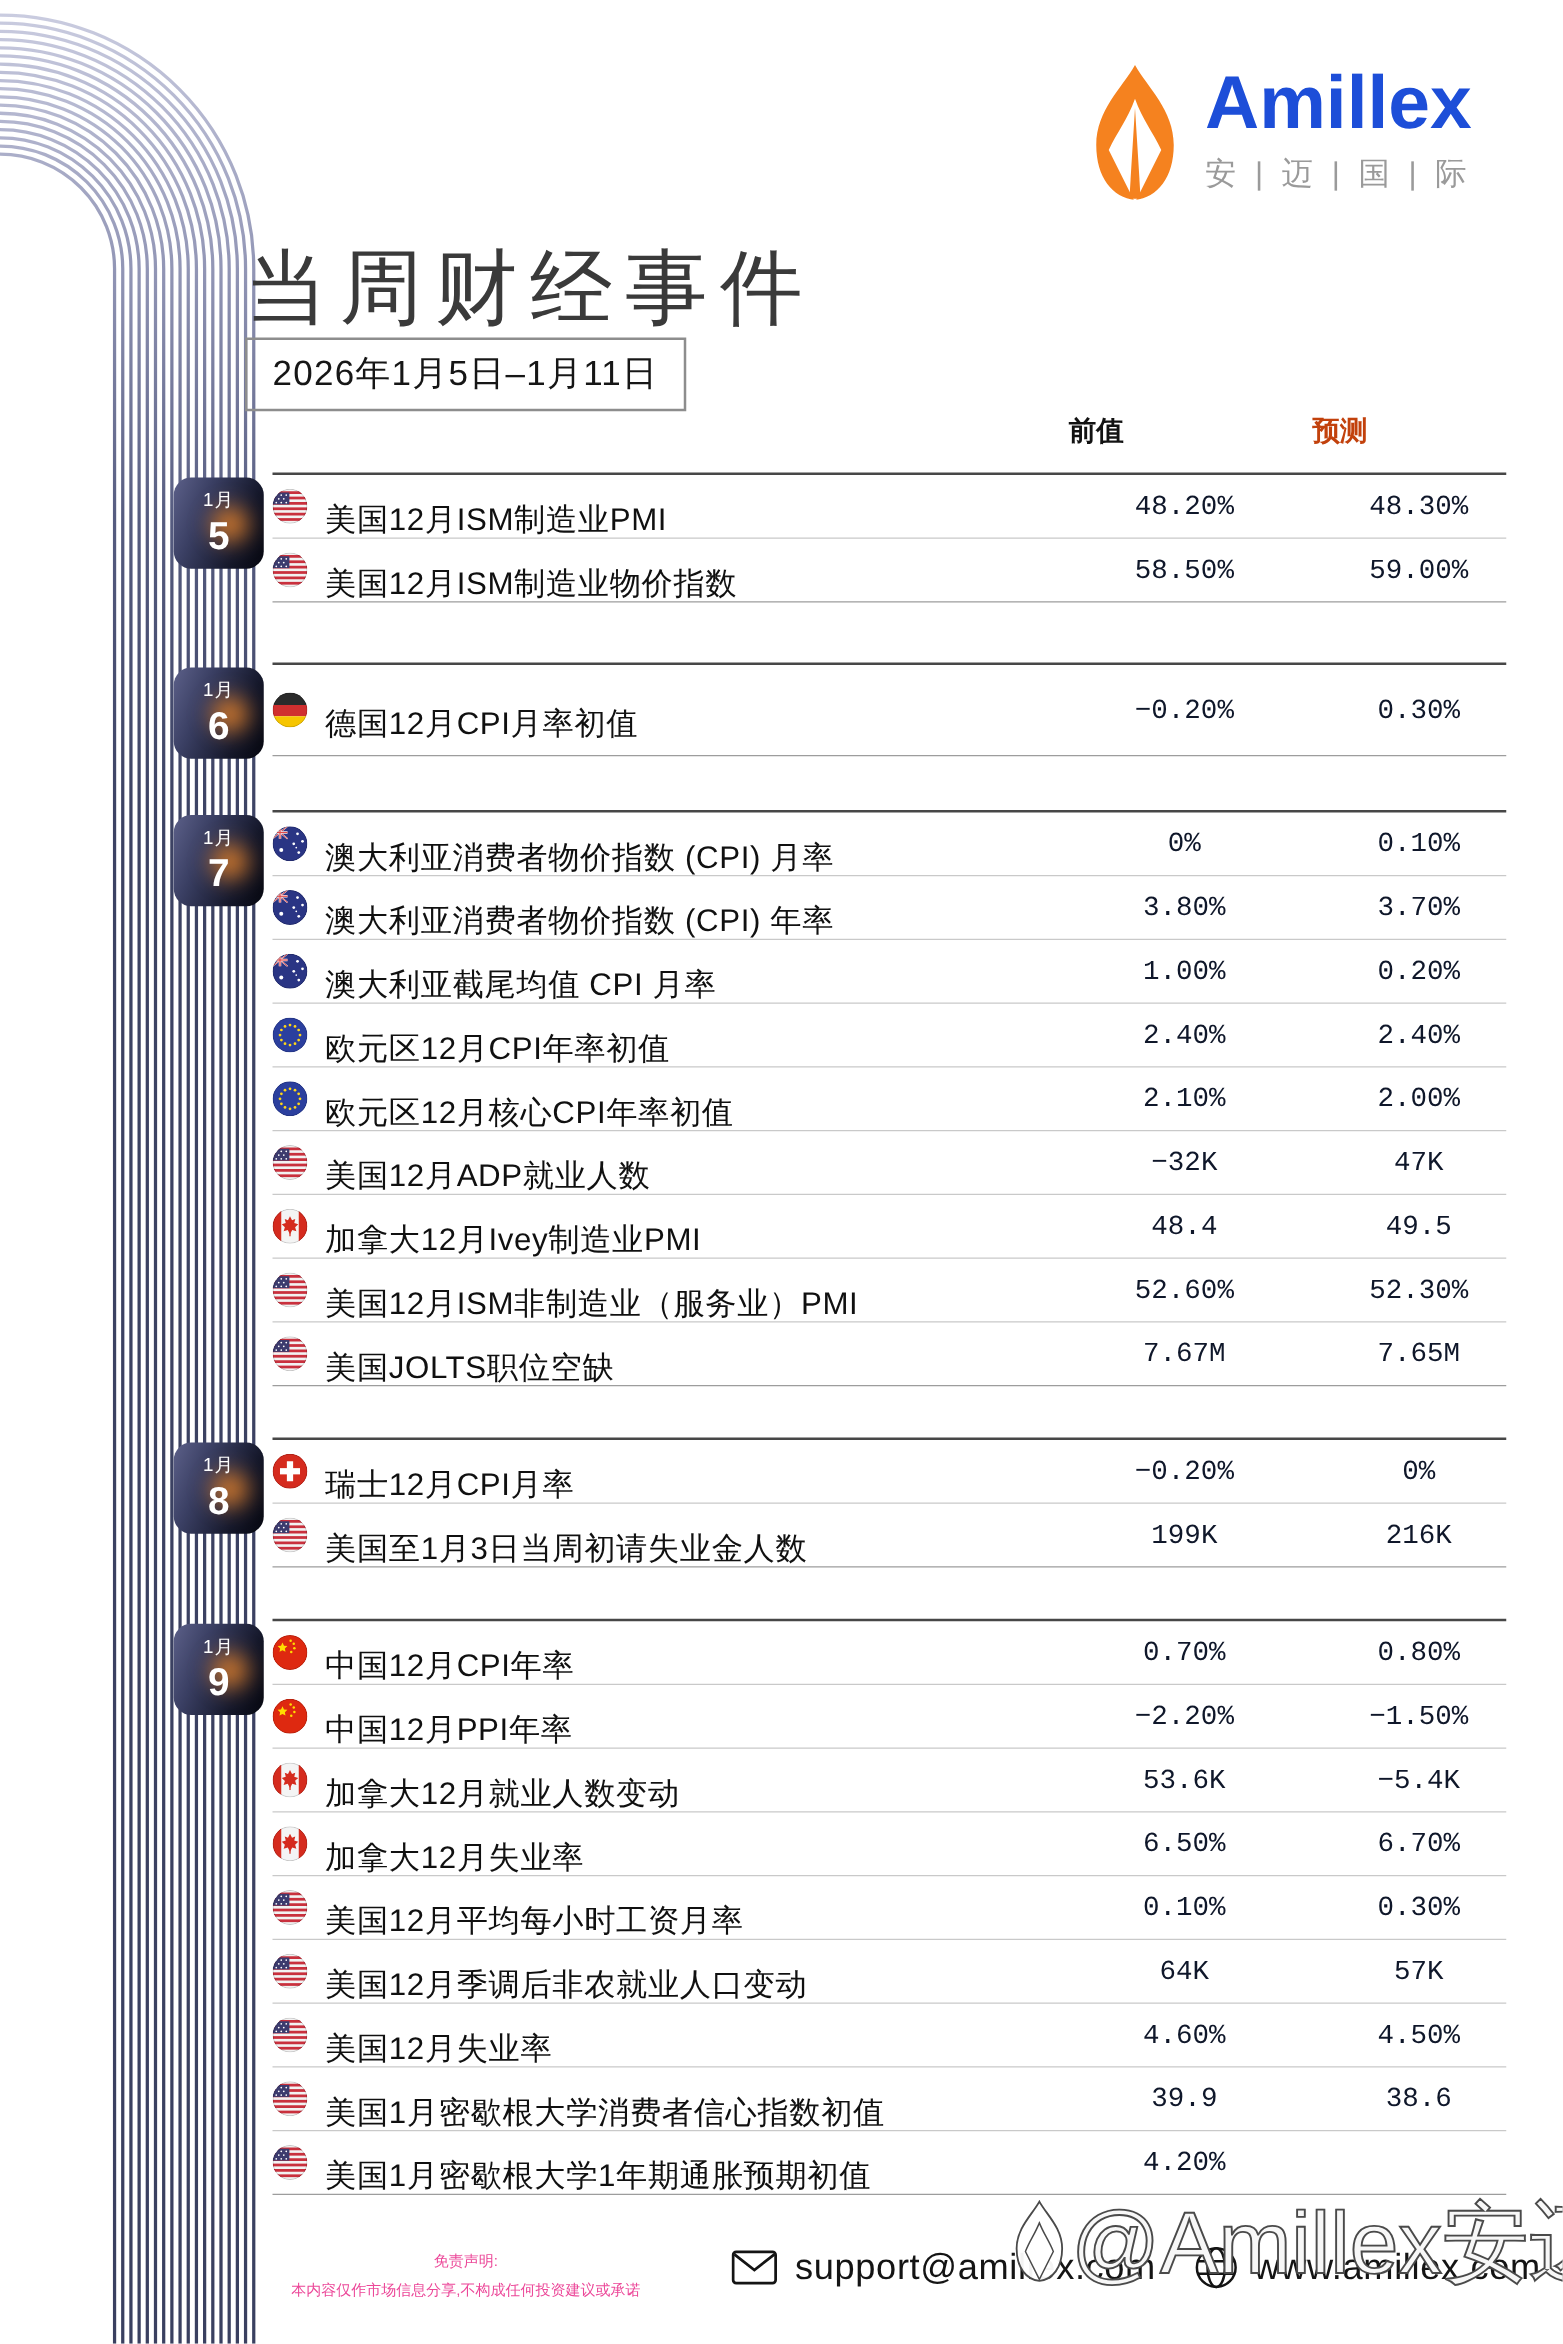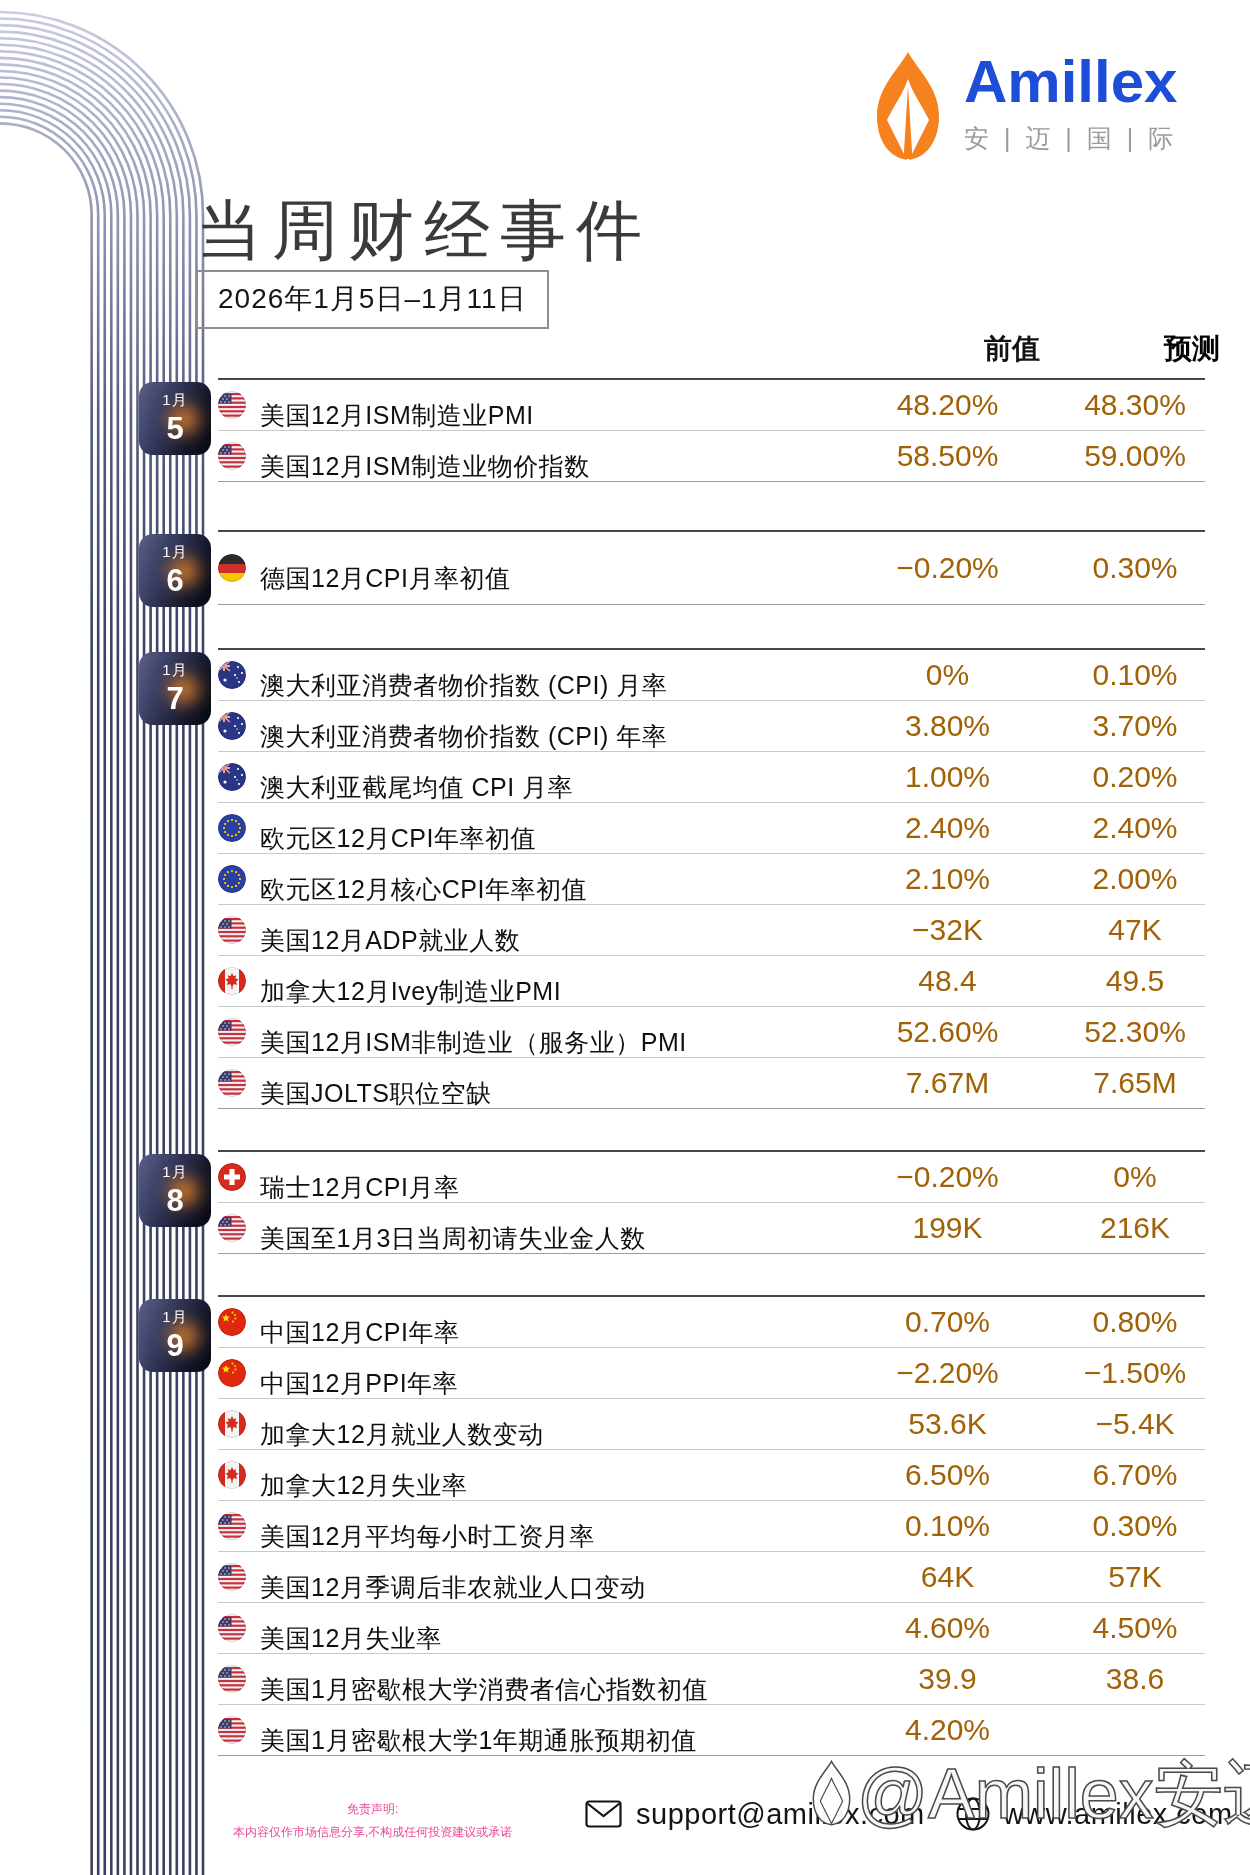--- a/index.html
+++ b/index.html
@@ -18,34 +18,34 @@
   .logo .en{font-size:60px;line-height:64px;font-weight:bold;color:#1d4ed8;letter-spacing:0px;}
   .logo .cn{font-size:25px;color:#9a9a9a;letter-spacing:4px;margin-top:8px;}
 
   
   .title{position:absolute;left:196px;top:186px;font-size:66px;font-weight:300;color:#3a3a3a;letter-spacing:10px;z-index:2;}
   .datebox{position:absolute;left:196px;top:270px;border:2px solid #8d8d8d;padding:8px 20px 9px 20px;font-size:28px;color:#161616;letter-spacing:1px;z-index:2;}
 
   
   #header-row{position:absolute;left:218px;top:330px;width:987px;display:flex;z-index:2;}
   #header-row .hspacer{flex:1;}
-  #header-row .h{font-size:28px;font-weight:bold;text-align:right;}
+  #header-row .h{font-size:22px;font-weight:bold;text-align:left;}
   #header-row .prev-h{width:185px;margin-right:10px;color:#121212;}
-  #header-row .fc-h{width:170px;margin-right:-15px;color:#000000;}
+  #header-row .fc-h{width:170px;margin-right:-15px;color:#c2410c;}
 
   
   #groups{position:absolute;left:218px;top:0;width:987px;z-index:2;}
   .group{position:absolute;left:0;width:100%;border-top:2px solid #474747;background:transparent;}
   .row{display:flex;align-items:center;height:50px;border-bottom:1px solid #c9c9c9;}
   .row:last-child{border-bottom:1px solid #9d9d9d;}
   .group.single .row{height:72px;}
   .flag{width:28px;height:28px;margin-right:14px;flex:0 0 auto;border-radius:50%;overflow:hidden;}
   .flag svg{display:block;}
   .event{flex:1;font-size:25px;color:#101010;letter-spacing:.5px;white-space:nowrap;overflow:hidden;margin-top:20px;}
-  .val{font-size:30px;color:#a16207;text-align:center;white-space:nowrap;}
+  .val{font-size:22px;color:#0f172a;text-align:center;white-space:nowrap;font-family:Liberation Mono, monospace;}
   .prev{width:185px;margin-right:10px;}
   .fc{width:170px;margin-right:-15px;}
 
   
   .badge{position:absolute;left:139px;width:72px;height:73px;border-radius:14px;z-index:3;overflow:hidden;
     background:linear-gradient(112deg,#5c6089 0%,#3a3f63 32%,#15182b 72%,#06070f 100%);
     color:#fff;}
   .bglow{position:absolute;left:30%;top:20%;width:64%;height:62%;border-radius:50%;
     background:radial-gradient(closest-side,rgba(250,140,40,.95),rgba(250,140,40,0));
     filter:blur(7px);}

